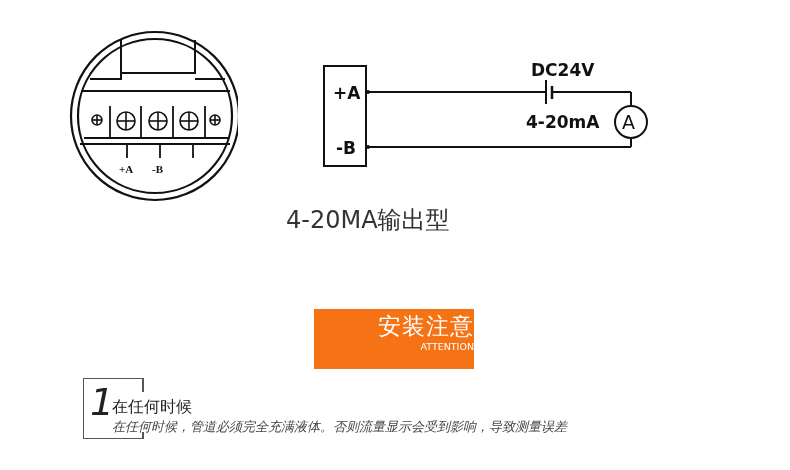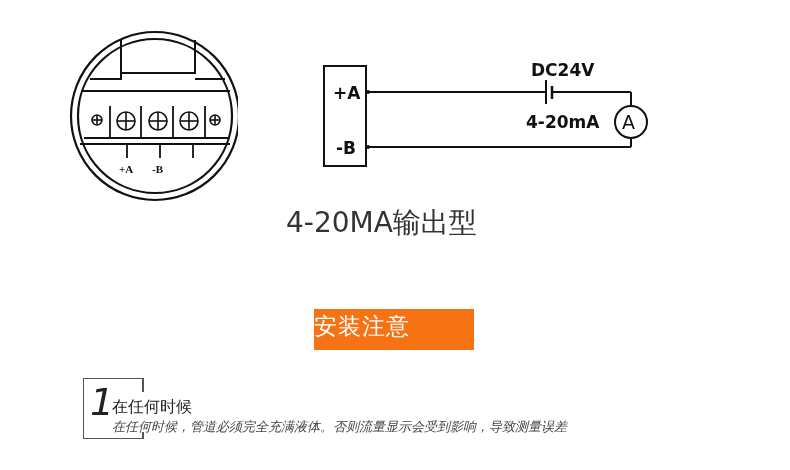--- a/index.html
+++ b/index.html
@@ -1,21 +1,21 @@
 <!DOCTYPE html>
 <html><head>
 <meta charset="utf-8">
 <style>
   html, body { margin: 0; padding: 0; background: #ffffff; }
   body { width: 790px; height: 470px; position: relative; overflow: hidden; font-family: "DejaVu Sans", sans-serif; }
   .abs { position: absolute; }
   #terminal-diagram { left: 68px; top: 18px; }
   #circuit-diagram { left: 318px; top: 56px; }
-  .caption { left: 286px; top: 204px; font-size: 28px; color: #333333; font-family: "DejaVu Sans", sans-serif; letter-spacing: 0px; }
-  .badge { left: 314px; top: 309px; width: 160px; height: 41px; background: #f57215; color: #fff; text-align: left; }
+  .caption { left: 286px; top: 204px; font-size: 24px; color: #333333; font-family: "DejaVu Sans", sans-serif; letter-spacing: 0px; }
+  .badge { left: 314px; top: 309px; width: 160px; height: 60px; background: #f57215; color: #fff; text-align: right; }
   .badge .zh { font-size: 23px; line-height: 30px; padding-top: 2px; letter-spacing: 1px; }
   .badge .en { font-size: 9.5px; line-height: 11px; letter-spacing: 0px; }
   .num-box { left: 83px; top: 378px; width: 59px; height: 59px; border-left: 1.5px solid #555; border-top: 1.5px solid #555; border-bottom: 1.5px solid #555; }
   .num-box-right { left: 142px; top: 378px; width: 1.5px; height: 14px; background: #555; }
   .num-box-right2 { left: 142px; top: 432px; width: 1.5px; height: 7px; background: #555; }
   .num { left: 90px; top: 380px; font-size: 38px; font-style: italic; color: #222; font-family: "DejaVu Sans", sans-serif; font-weight: 300; line-height: 44px; }
   .item-title { left: 112px; top: 397px; font-size: 16px; color: #222; line-height: 20px; }
   .item-desc { left: 112px; top: 418px; font-size: 13px; color: #444; line-height: 17px; font-style: italic; }
 </style>
 </head>
@@ -80,20 +80,21 @@
 
   <line x1="50" y1="91" x2="313" y2="91" stroke="#111" stroke-width="2"></line>
   <text x="213" y="20" font-family="DejaVu Sans, sans-serif" font-size="17" font-weight="bold" fill="#111">DC24V</text>
   <text x="208" y="72" font-family="DejaVu Sans, sans-serif" font-size="17" font-weight="bold" fill="#111">4-20mA</text>
 </svg>
 
 <div class="abs caption">4-20MA输出型</div>
 
 <div class="abs badge">
   <div class="zh">安装注意</div>
+  <div class="en">ATTENTION</div>
 </div>
 
 <div class="abs num-box"></div>
 <div class="abs num-box-right"></div>
 <div class="abs num-box-right2"></div>
 <div class="abs num">1</div>
 <div class="abs item-title">在任何时候</div>
 <div class="abs item-desc">在任何时候，管道必须完全充满液体。否则流量显示会受到影响，导致测量误差</div>
 
 </body></html>

